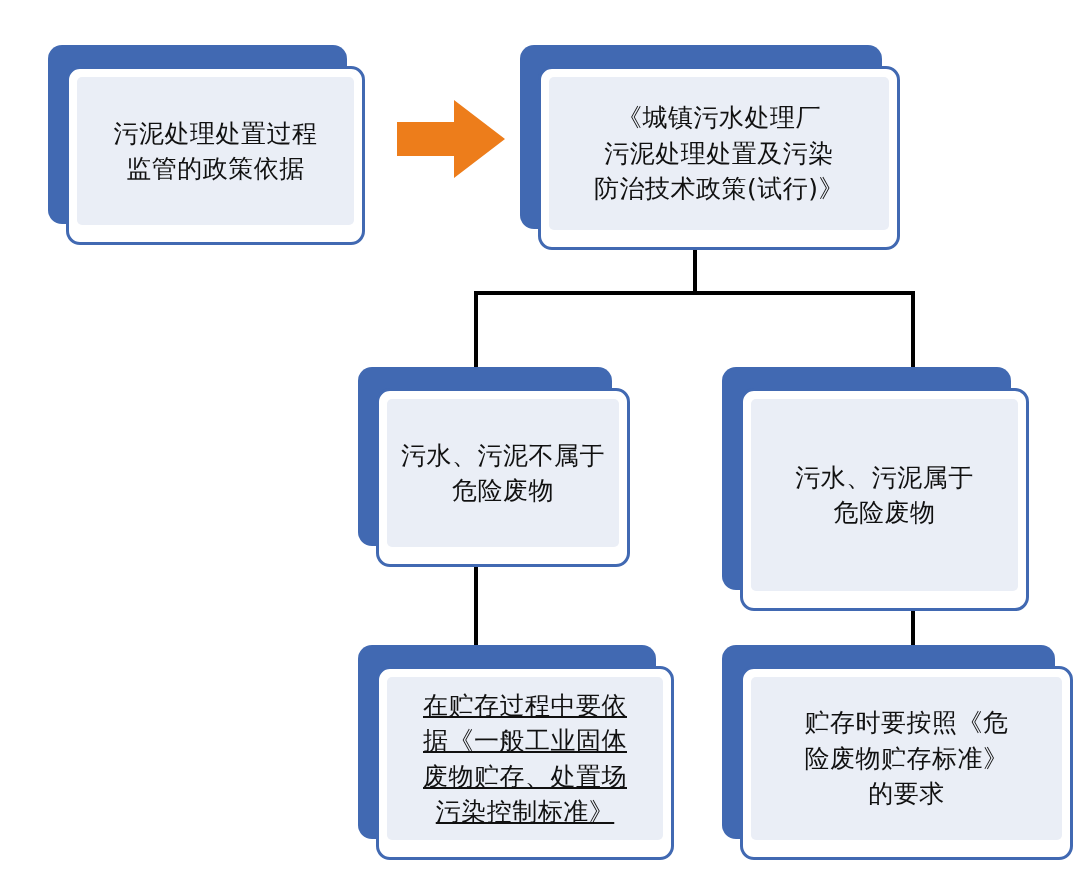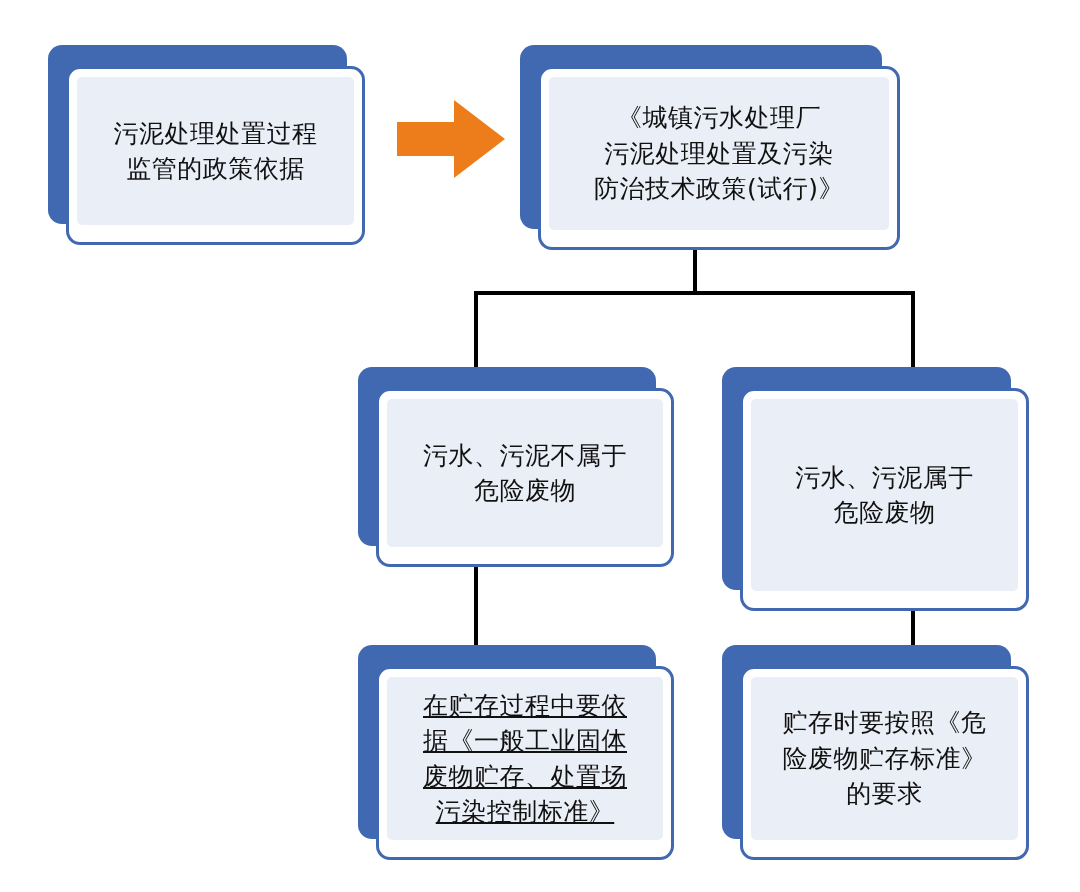--- a/index.html
+++ b/index.html
@@ -78,30 +78,30 @@
     letter-spacing: 0.5px;
   }
 
   
   #node-policy-basis      { left: 48px;  top: 45px;  width: 317px; height: 200px; }
   #node-policy-basis .label { font-size: 25px; }
 
   #node-policy-document   { left: 520px; top: 45px;  width: 380px; height: 205px; }
   #node-policy-document .label { font-size: 25px; }
 
-  #node-not-hazardous     { left: 358px; top: 367px; width: 316px; height: 200px; }
+  #node-not-hazardous     { left: 358px; top: 367px; width: 272px; height: 200px; }
   #node-not-hazardous .label { font-size: 25px; }
 
   #node-is-hazardous      { left: 722px; top: 367px; width: 307px; height: 244px; }
   #node-is-hazardous .label { font-size: 25px; }
 
   #node-general-solid-standard { left: 358px; top: 645px; width: 316px; height: 215px; }
   #node-general-solid-standard .label { font-size: 25px; text-decoration: underline; }
 
-  #node-hazardous-standard     { left: 722px; top: 645px; width: 307px; height: 215px; }
+  #node-hazardous-standard     { left: 722px; top: 645px; width: 307px; height: 215px; padding-left: 44px; }
   #node-hazardous-standard .label { font-size: 25px; }
 
   
   #arrow-policy-to-document {
     position: absolute;
     left: 397px;
     top: 100px;
     width: 108px;
     height: 78px;
     z-index: 4;

